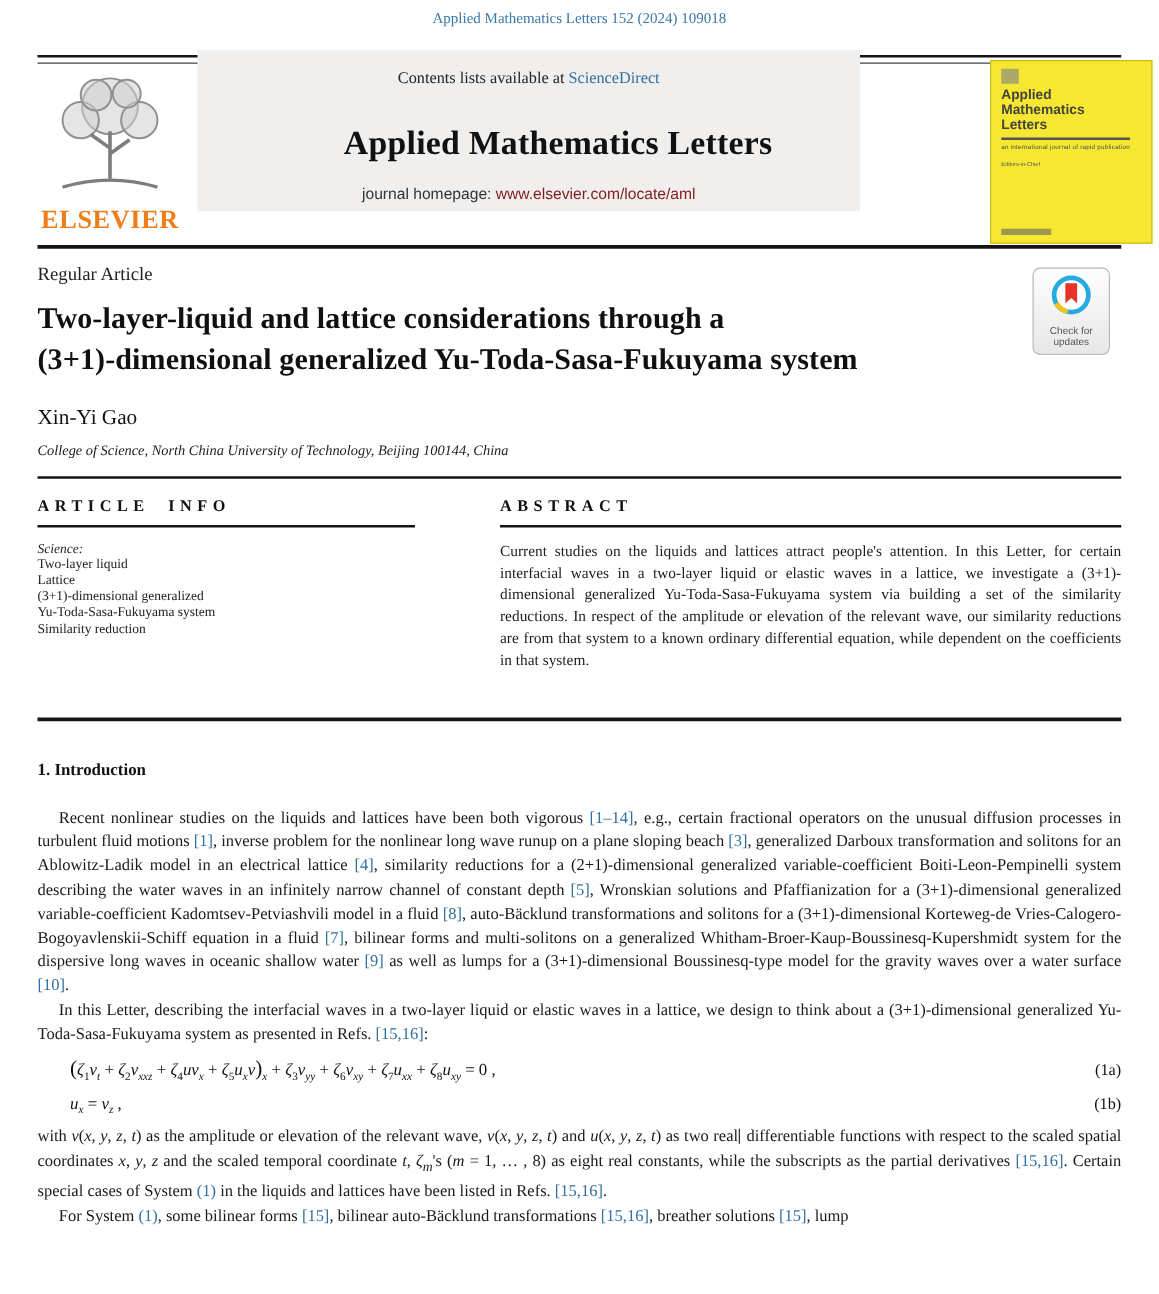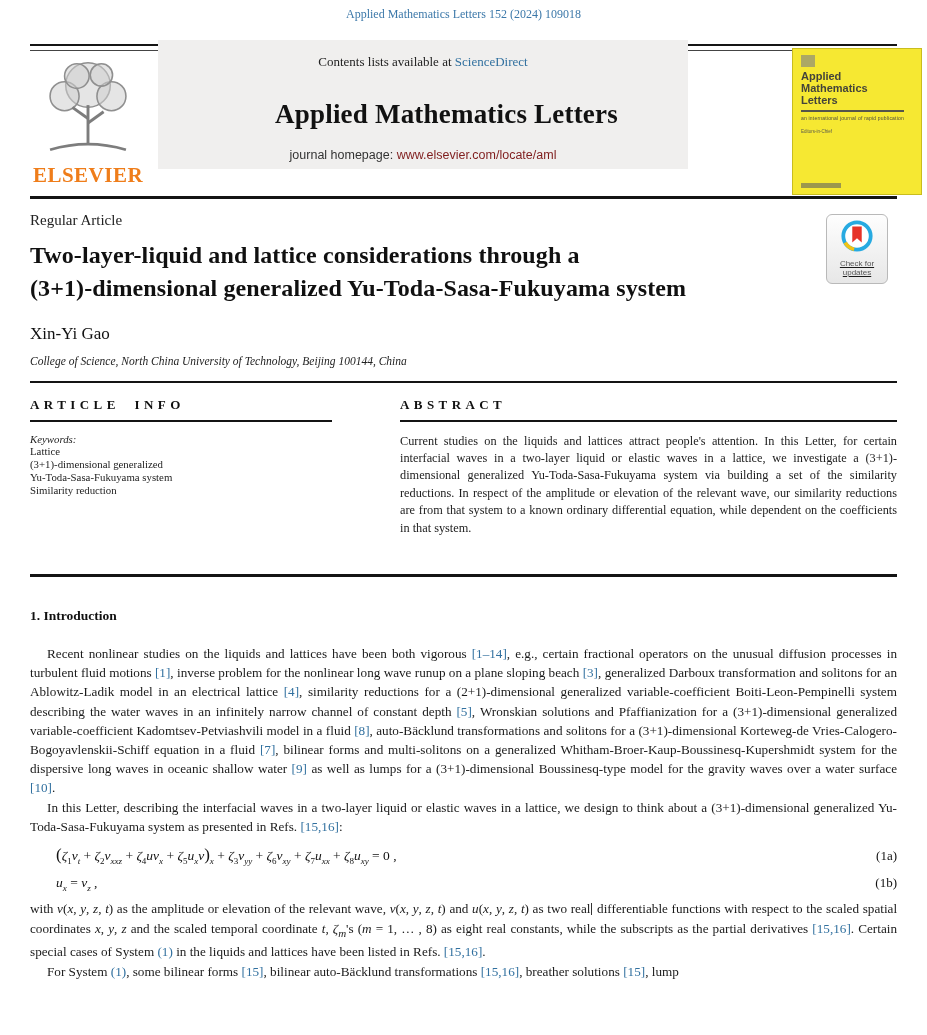--- a/index.html
+++ b/index.html
@@ -38,21 +38,21 @@
 
   .rule-thick1{position:absolute;left:30px;width:867px;top:196px;height:3px;background:#141414;}
 
   .reg-article{position:absolute;left:30px;top:212px;font-size:15px;color:#222;}
   .title{position:absolute;left:30px;top:239px;width:760px;font-size:24px;font-weight:bold;
          color:#101010;line-height:33px;letter-spacing:0.1px;}
 
   
   .badge{position:absolute;left:826px;top:214px;width:62px;height:70px;border:1px solid #b9b9b9;
          border-radius:6px;background:linear-gradient(#fefefe,#e7e7e7);text-align:center;
-         box-sizing:border-box;padding-top:4px;text-decoration:underline;}
+         box-sizing:border-box;padding-top:4px;}
   .badge-txt{font-family:"Liberation Sans",sans-serif;font-size:8px;color:#555;line-height:9px;margin-top:2px;}
 
   .author{position:absolute;left:30px;top:324px;font-size:17px;color:#111;}
   .affil{position:absolute;left:30px;top:355px;font-size:11.5px;font-style:italic;color:#222;}
 
   .rule-mid{position:absolute;left:30px;width:867px;top:381px;height:2px;background:#141414;}
 
   
   .col-head{font-size:13px;font-weight:bold;letter-spacing:0.34em;word-spacing:0.55em;color:#111;}
   .col-rule{height:1.5px;background:#141414;margin-top:7px;}
@@ -148,21 +148,22 @@
   </div>
 
   <div class="author">Xin-Yi Gao</div>
   <div class="affil">College of Science, North China University of Technology, Beijing 100144, China</div>
 
   <div class="rule-mid"></div>
 
   <div class="info-col">
     <div class="col-head">ARTICLE INFO</div>
     <div class="col-rule"></div>
-    <div class="kw-label">Keywords:</div>
+    <div class="kw-label">Science:</div>
+    <div class="kw-item">Two-layer liquid</div>
     <div class="kw-item">Lattice</div>
     <div class="kw-item">(3+1)-dimensional generalized</div>
     <div class="kw-item">Yu-Toda-Sasa-Fukuyama system</div>
     <div class="kw-item">Similarity reduction</div>
   </div>
 
   <div class="abs-col">
     <div class="col-head">ABSTRACT</div>
     <div class="col-rule"></div>
     <div class="abs-text">Current studies on the liquids and lattices attract people's attention. In this Letter, for certain interfacial waves in a two-layer liquid or elastic waves in a lattice, we investigate a (3+1)-dimensional generalized Yu-Toda-Sasa-Fukuyama system via building a set of the similarity reductions. In respect of the amplitude or elevation of the relevant wave, our similarity reductions are from that system to a known ordinary differential equation, while dependent on the coefficients in that system.</div>

